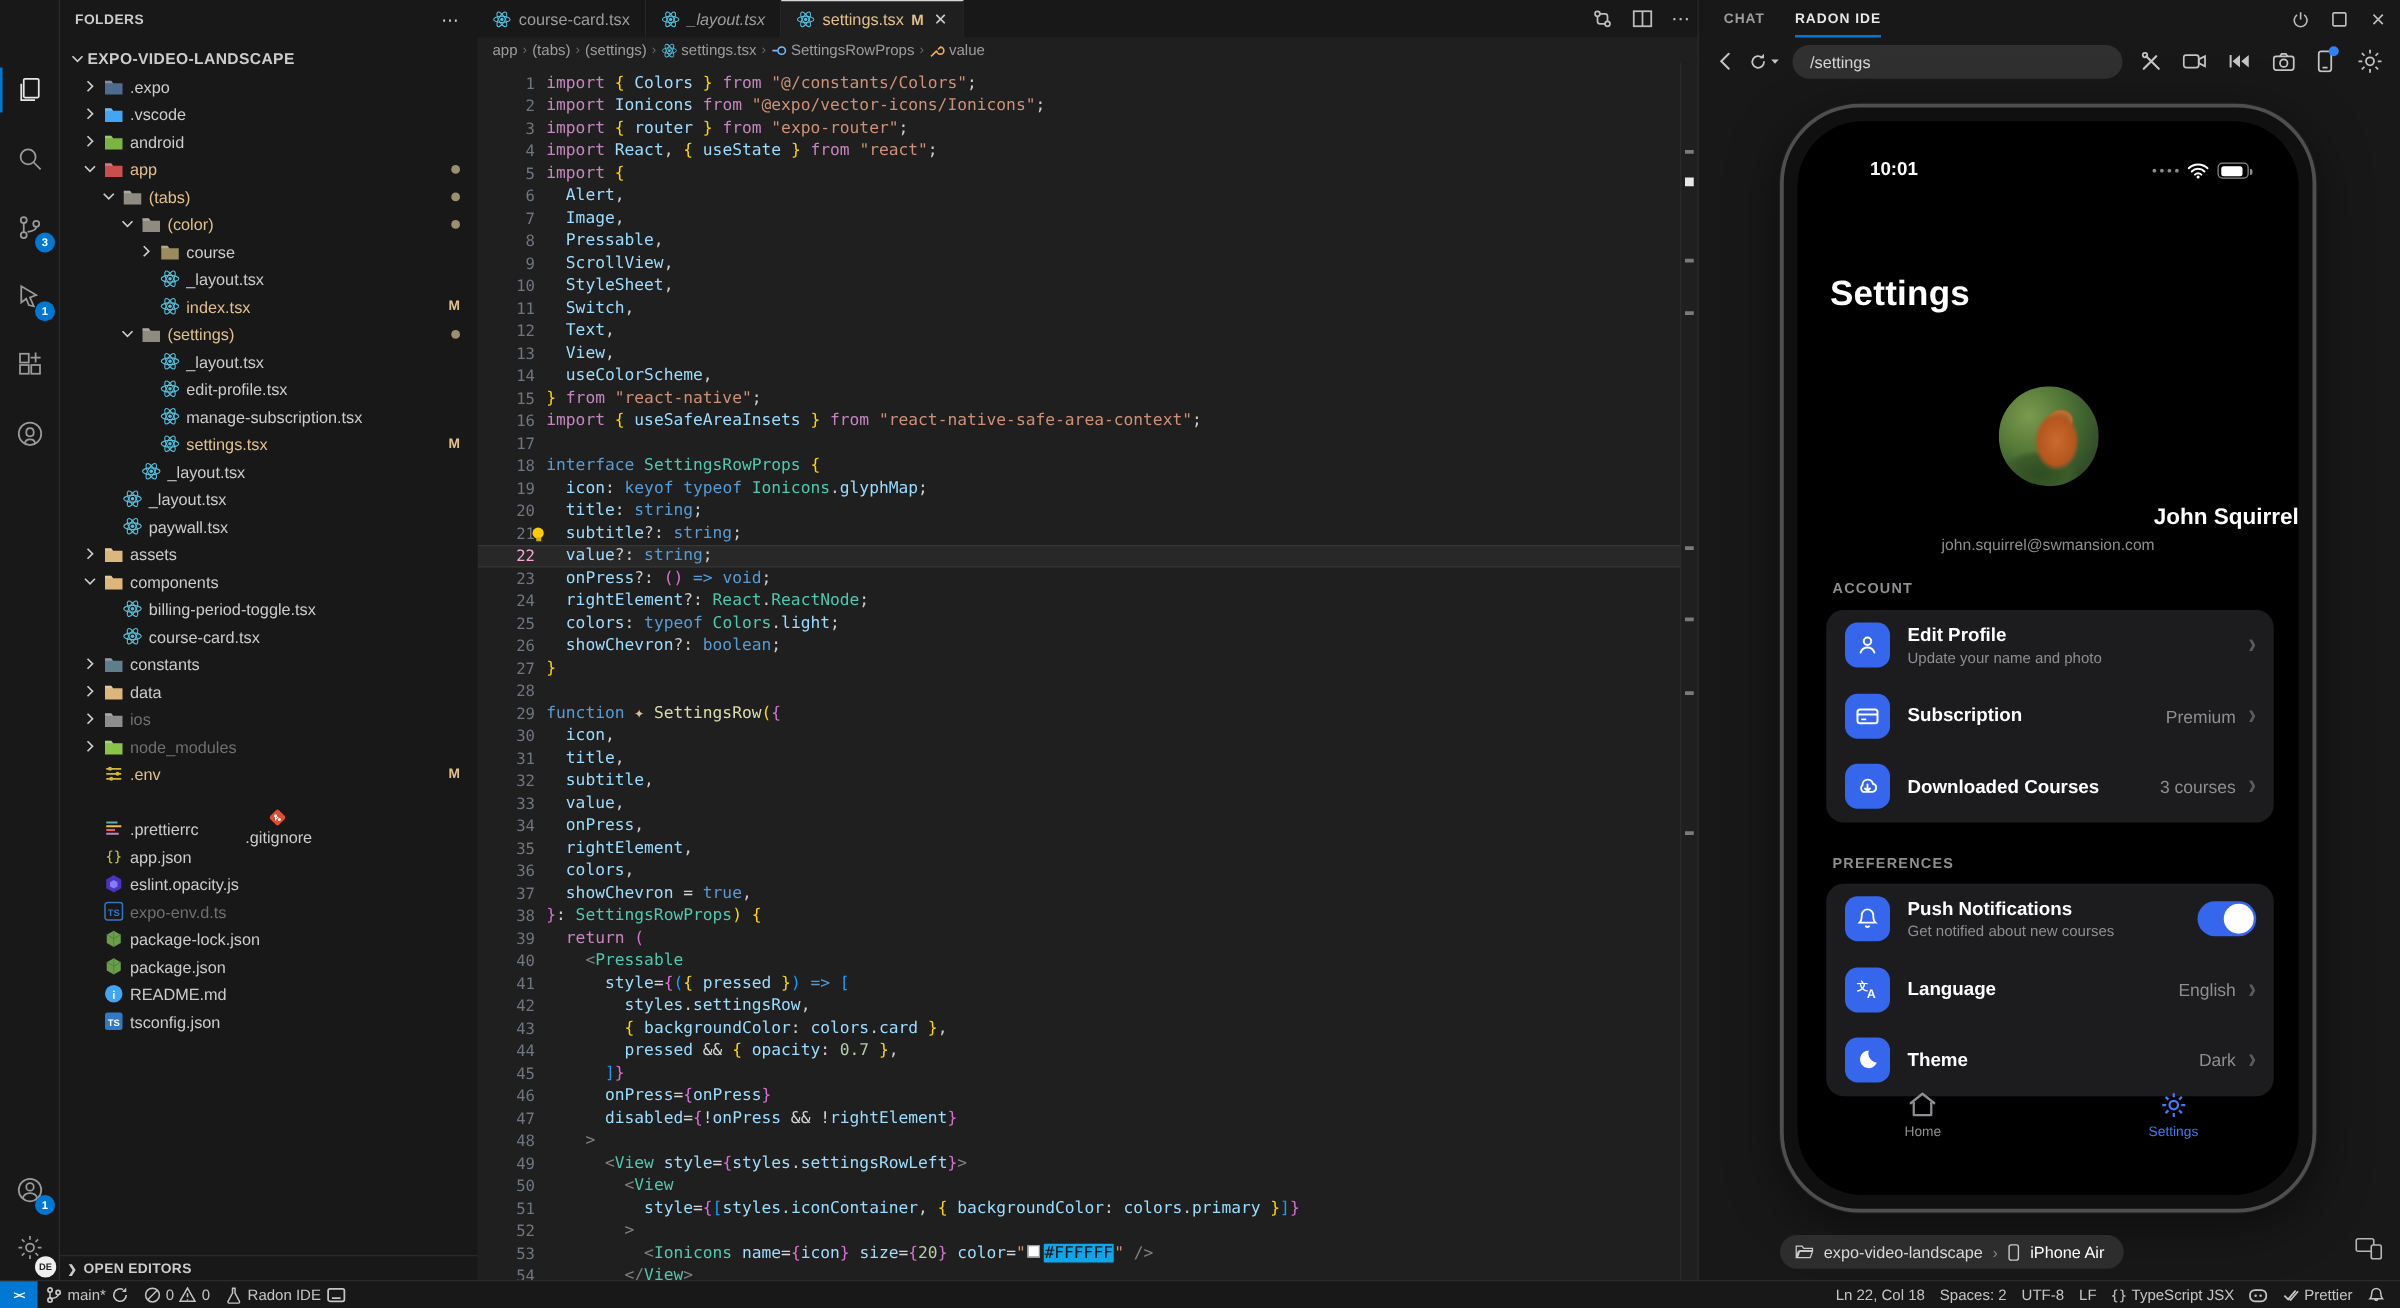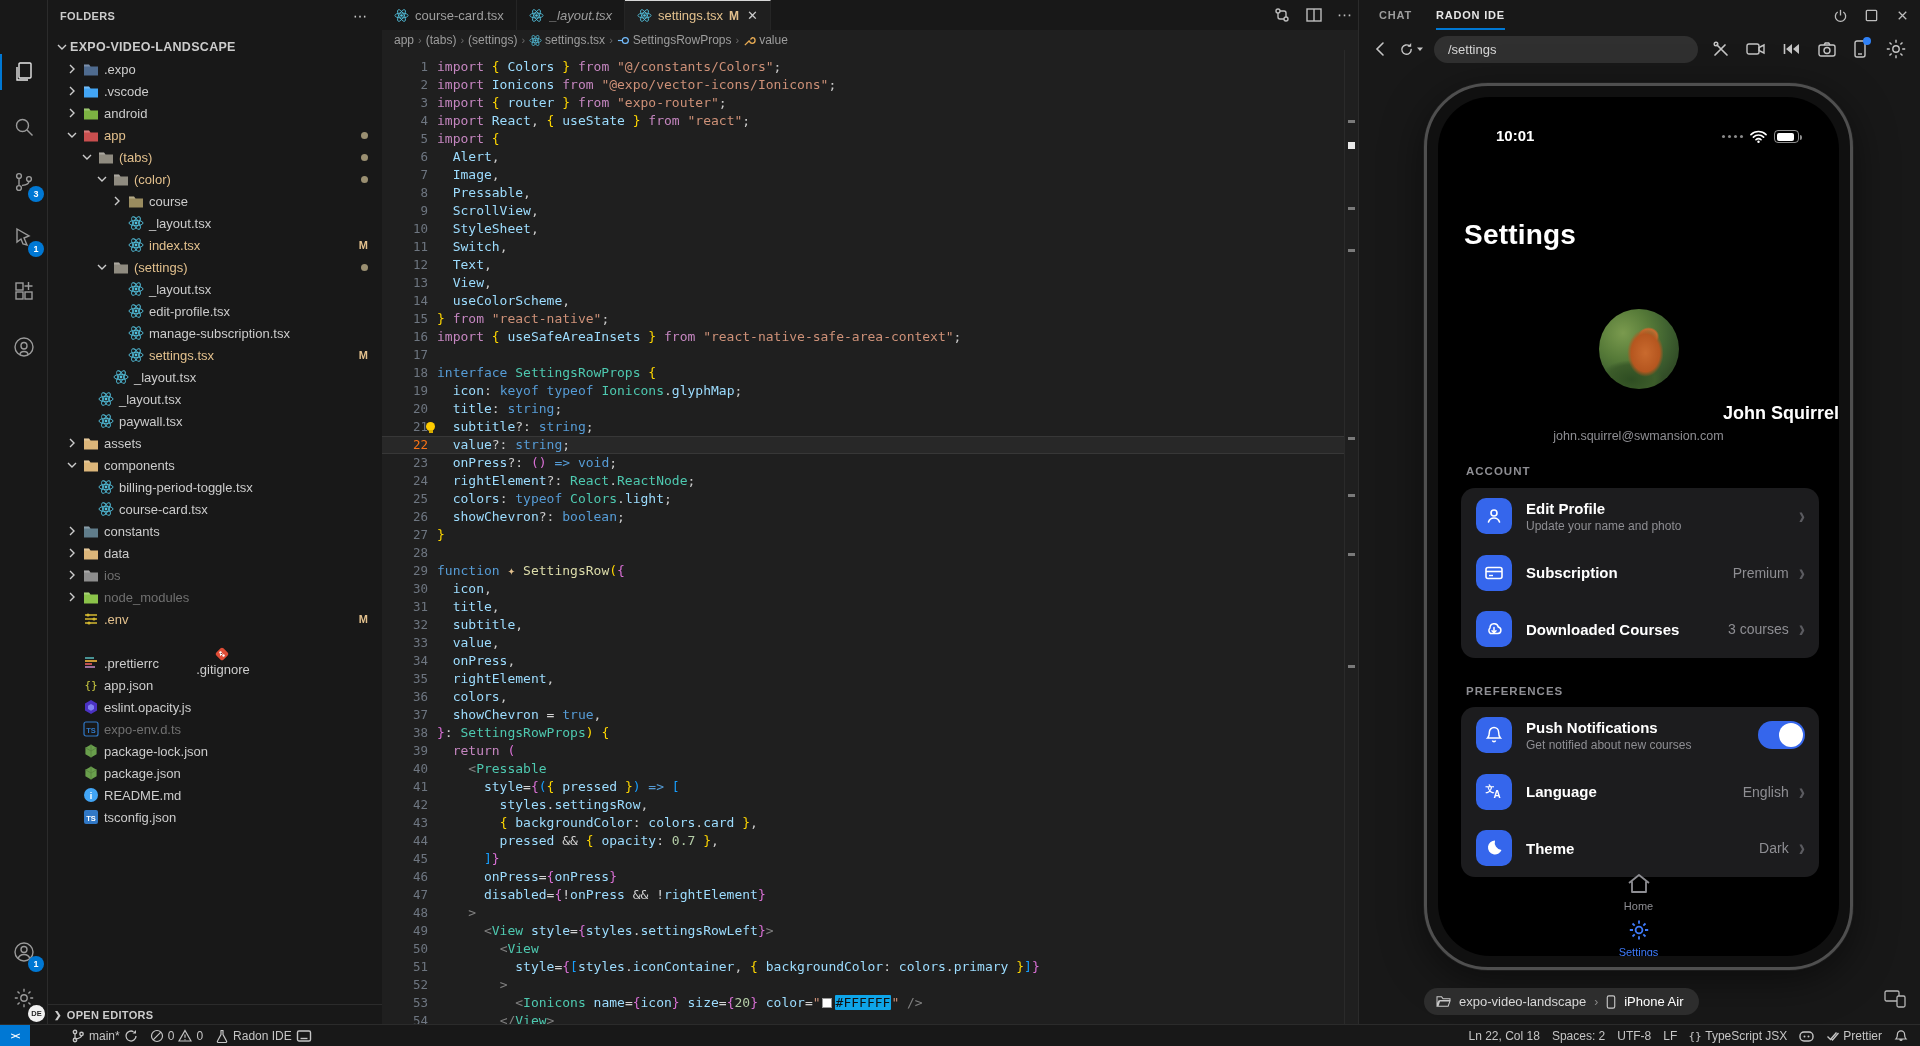--- a/index.html
+++ b/index.html
@@ -64,21 +64,21 @@
   #breadcrumb .bc-sep { color:#6a6a6a; font-size:11px; }
   #breadcrumb .bc { display:flex; align-items:center; gap:3px; cursor:pointer; }
 
   #code { position:absolute; left:0; top:50px; width:962px; height:974px; overflow:hidden;
     font-family:"DejaVu Sans Mono", monospace; font-size:13px; line-height:18px; }
   .cl { position:relative; height:18px; white-space:pre; padding-left:55px; color:#cccccc; }
   .cl .ln { position:absolute; left:0; top:0; width:46px; text-align:right; color:#6e7681;
     font-size:12.5px; }
   .cl.cur { background:rgba(255,255,255,.045); box-shadow:inset 0 1px 0 rgba(255,255,255,.07),
     inset 0 -1px 0 rgba(255,255,255,.07); }
-  .cl.cur .ln { color:#f97316; }
+  .cl.cur .ln { color:#f9a8d4; }
   .tk-kw{color:#c586c0}.tk-kb{color:#569cd6}.tk-id{color:#9cdcfe}.tk-ty{color:#4ec9b0}
   .tk-str{color:#ce9178}.tk-num{color:#b5cea8}.tk-fn{color:#dcdcaa}.tk-pl{color:#cccccc}
   .tk-op{color:#d4d4d4}.tk-b1{color:#ffd700}.tk-b2{color:#da70d6}.tk-b3{color:#179fff}
   .tk-jx{color:#808080}.tk-sp{color:#e2c08d}
   .tk-sel{background:#0ea5e9;color:#111;border-radius:1px;padding:0 1px}
   .tk-sw{display:inline-block;width:10px;height:10px;background:#ffffff;border:1px solid #999;
     vertical-align:middle;margin:0 3px 2px 1px}
   .bulb { position:absolute; left:44px; top:4px; width:9px; height:9px; border-radius:50%;
     background:#ffcc00; }
   .bulb::after { content:""; position:absolute; left:2.5px; top:8px; width:4px; height:3px; background:#d9ad00; }
@@ -141,21 +141,21 @@
   .p-tile { width:36px; height:36px; border-radius:10px; background:#3566ec; display:flex;
     align-items:center; justify-content:center; flex:0 0 36px; }
   .p-texts { margin-left:14px; flex:1; min-width:0; }
   .p-rtitle { font-size:15px; font-weight:600; color:#fff; }
   .p-rsub { font-size:12px; color:#8e8e93; margin-top:2px; }
   .p-rval { font-size:14px; color:#8e8e93; margin-right:10px; }
   .p-chev { color:#5b5b60; font-size:19px; font-weight:600; transform:scaleY(1.25); }
   .p-toggle { width:47px; height:28px; border-radius:14px; background:#3566ec; position:relative; flex:0 0 47px; }
   .p-toggle::after { content:""; position:absolute; right:2px; top:2px; width:24px; height:24px;
     border-radius:50%; background:#fff; }
-  #p-tabbar { position:absolute; left:0; bottom:30px; width:100%; height:60px; display:flex;flex-direction:column; }
+  #p-tabbar { position:absolute; left:0; bottom:30px; width:100%; height:60px; display:flex; }
   .p-tab { flex:1; display:flex; flex-direction:column; align-items:center; gap:4px; padding-top:6px;
     color:#8e8e93; font-size:11px; cursor:pointer; }
   .p-tab.active { color:#3f7bfa; }
 
   #panel-footer { position:absolute; left:65px; top:988px; display:flex; align-items:center; }
   #footer-pill { height:27px; border-radius:14px; background:#2d2d2d; display:flex; align-items:center;
     gap:8px; padding:0 16px 0 12px; color:#d7d7d7; font-size:13px; }
   #footer-pill .sep { color:#8a8a8a; font-size:12px; }
   #panel-foot-right { position:absolute; right:14px; top:990px; color:#b5b5b5; }
 
@@ -1138,21 +1138,21 @@
   <div id="panel-foot-right">
     <svg width="22" height="18" viewBox="0 0 22 18">
         <rect x="1" y="1" width="14" height="10" rx="1.5" fill="none" stroke="#b5b5b5" stroke-width="1.3"></rect>
         <rect x="13" y="6" width="8" height="11" rx="1.5" fill="#181818" stroke="#b5b5b5" stroke-width="1.3"></rect>
       </svg>
   </div>
 </div>
 
 <div id="statusbar">
   <div id="sb-remote">&gt;&lt;</div>
-  <div id="sb-left" style="display:flex;align-items:flex-end;padding-left:35px;">
+  <div id="sb-left" style="display:flex;align-items:flex-end;">
       <div class="sb-item">
         <span style="display: inline-flex;">
           <svg width="14" height="14" viewBox="0 0 14 14">
             <circle cx="4" cy="3" r="1.7" fill="none" stroke="currentColor" stroke-width="1.4"></circle>
             <circle cx="4" cy="11" r="1.7" fill="none" stroke="currentColor" stroke-width="1.4"></circle>
             <circle cx="10.5" cy="5" r="1.7" fill="none" stroke="currentColor" stroke-width="1.4"></circle>
             <path d="M4 4.7v4.6M10.5 6.7c0 2.3-3.5 2.8-6.5 3.3" fill="none" stroke="currentColor" stroke-width="1.2"></path>
           </svg>
         </span>
         <span>main*</span>

